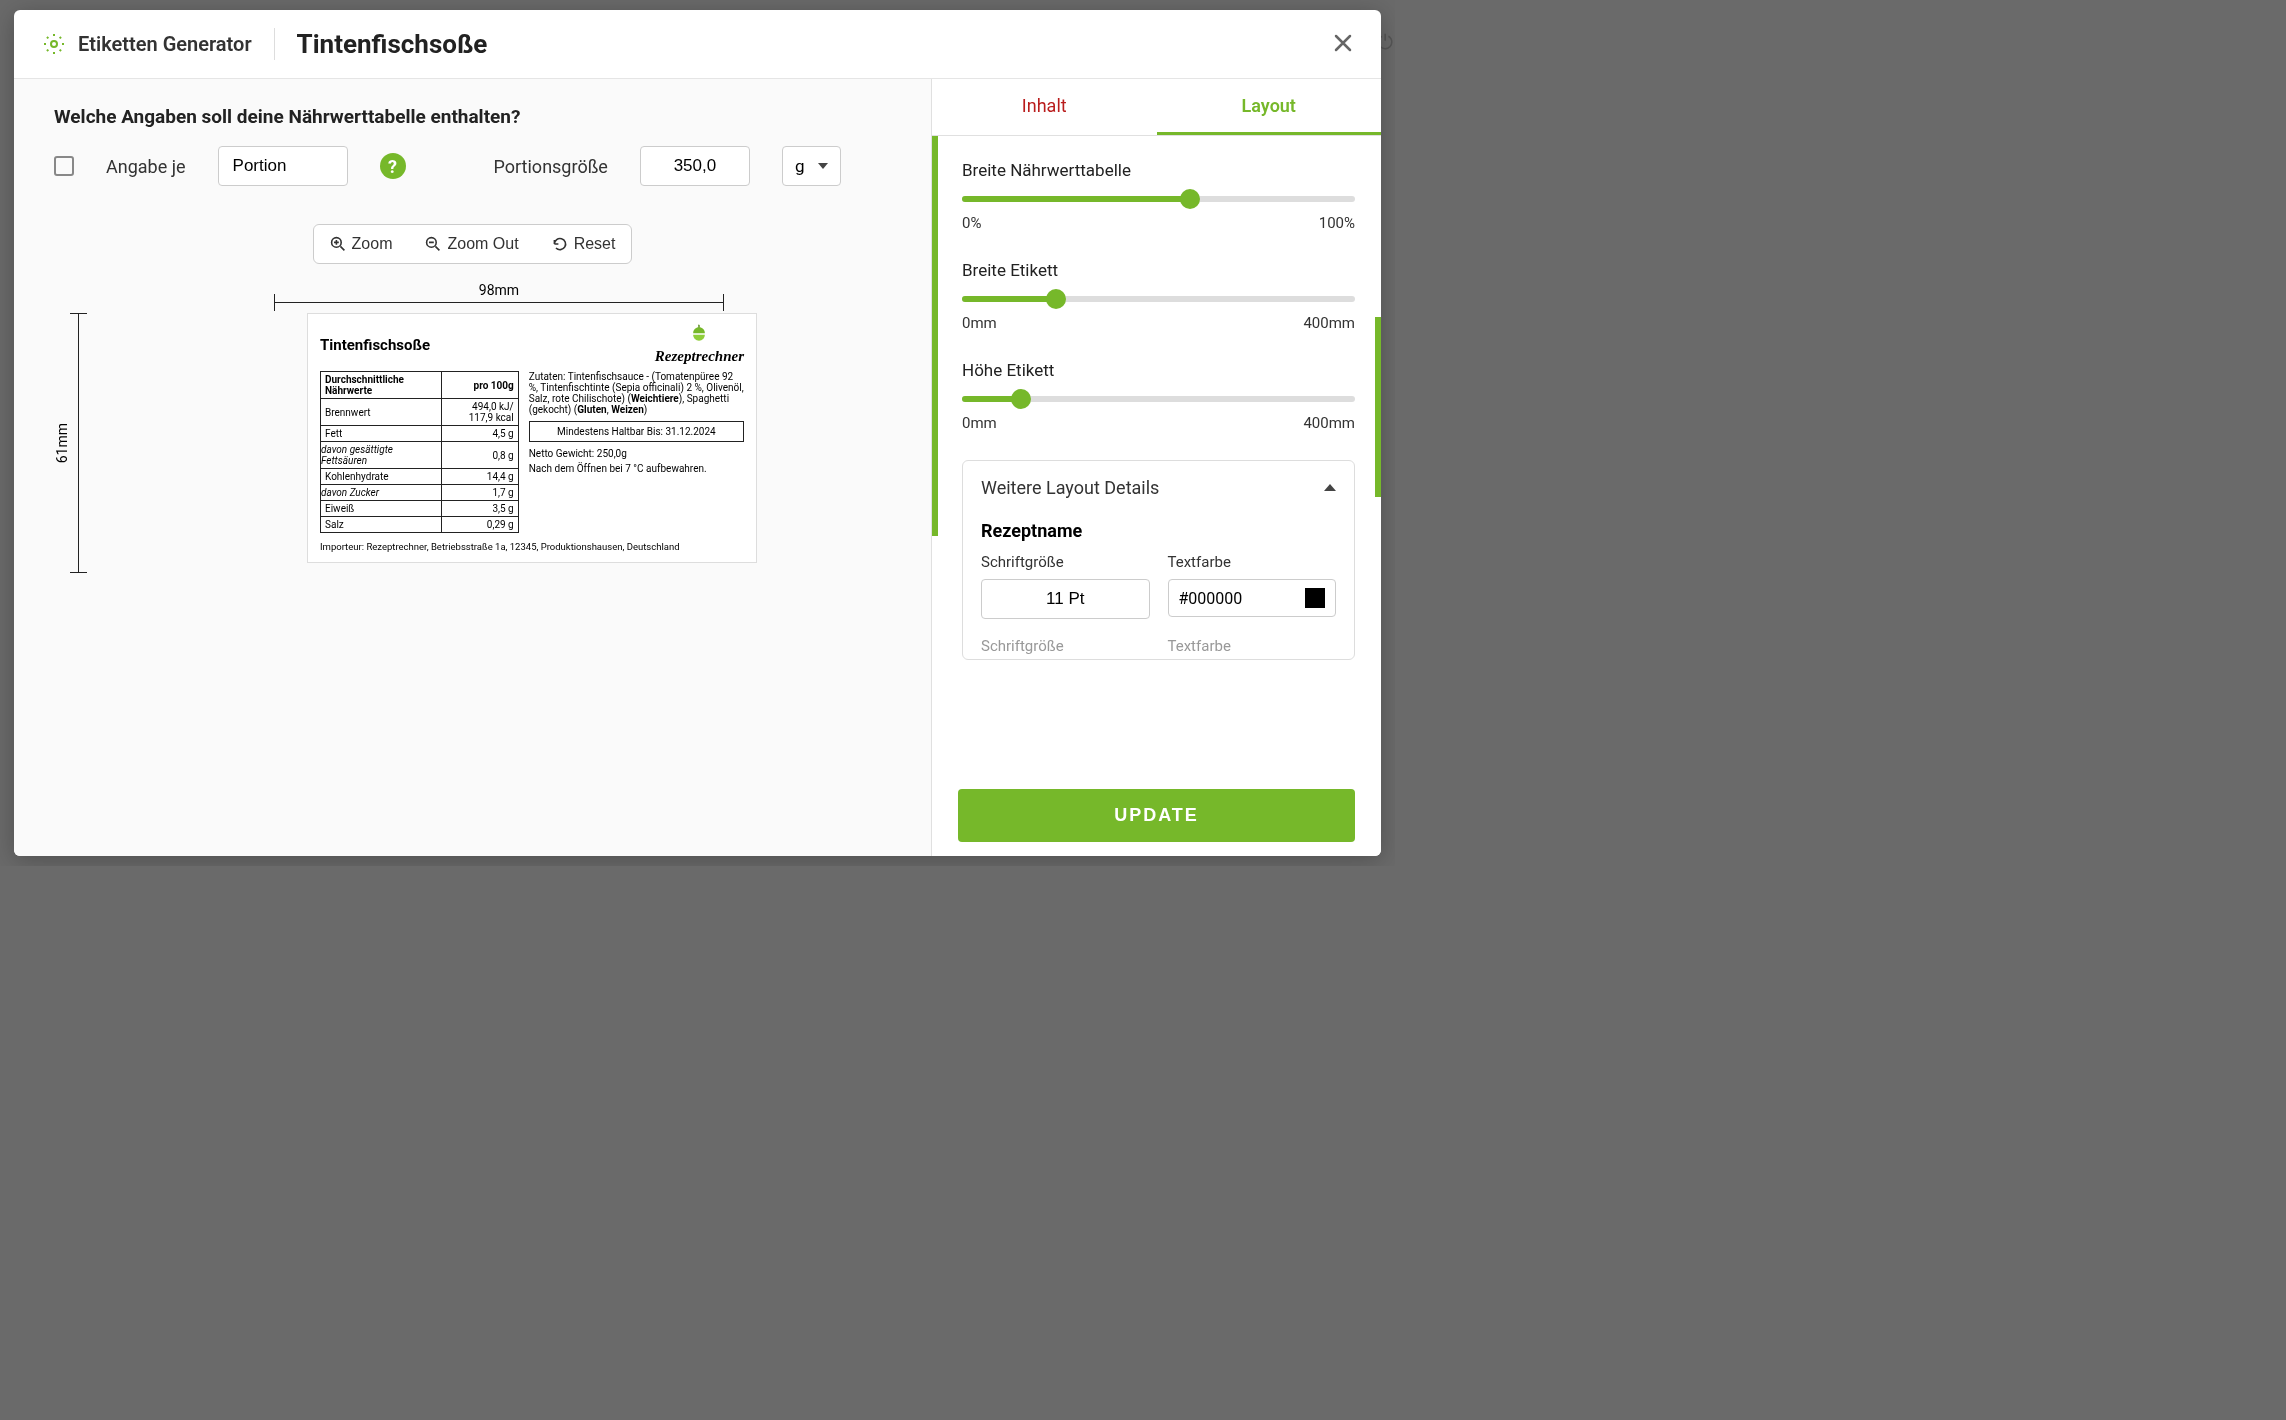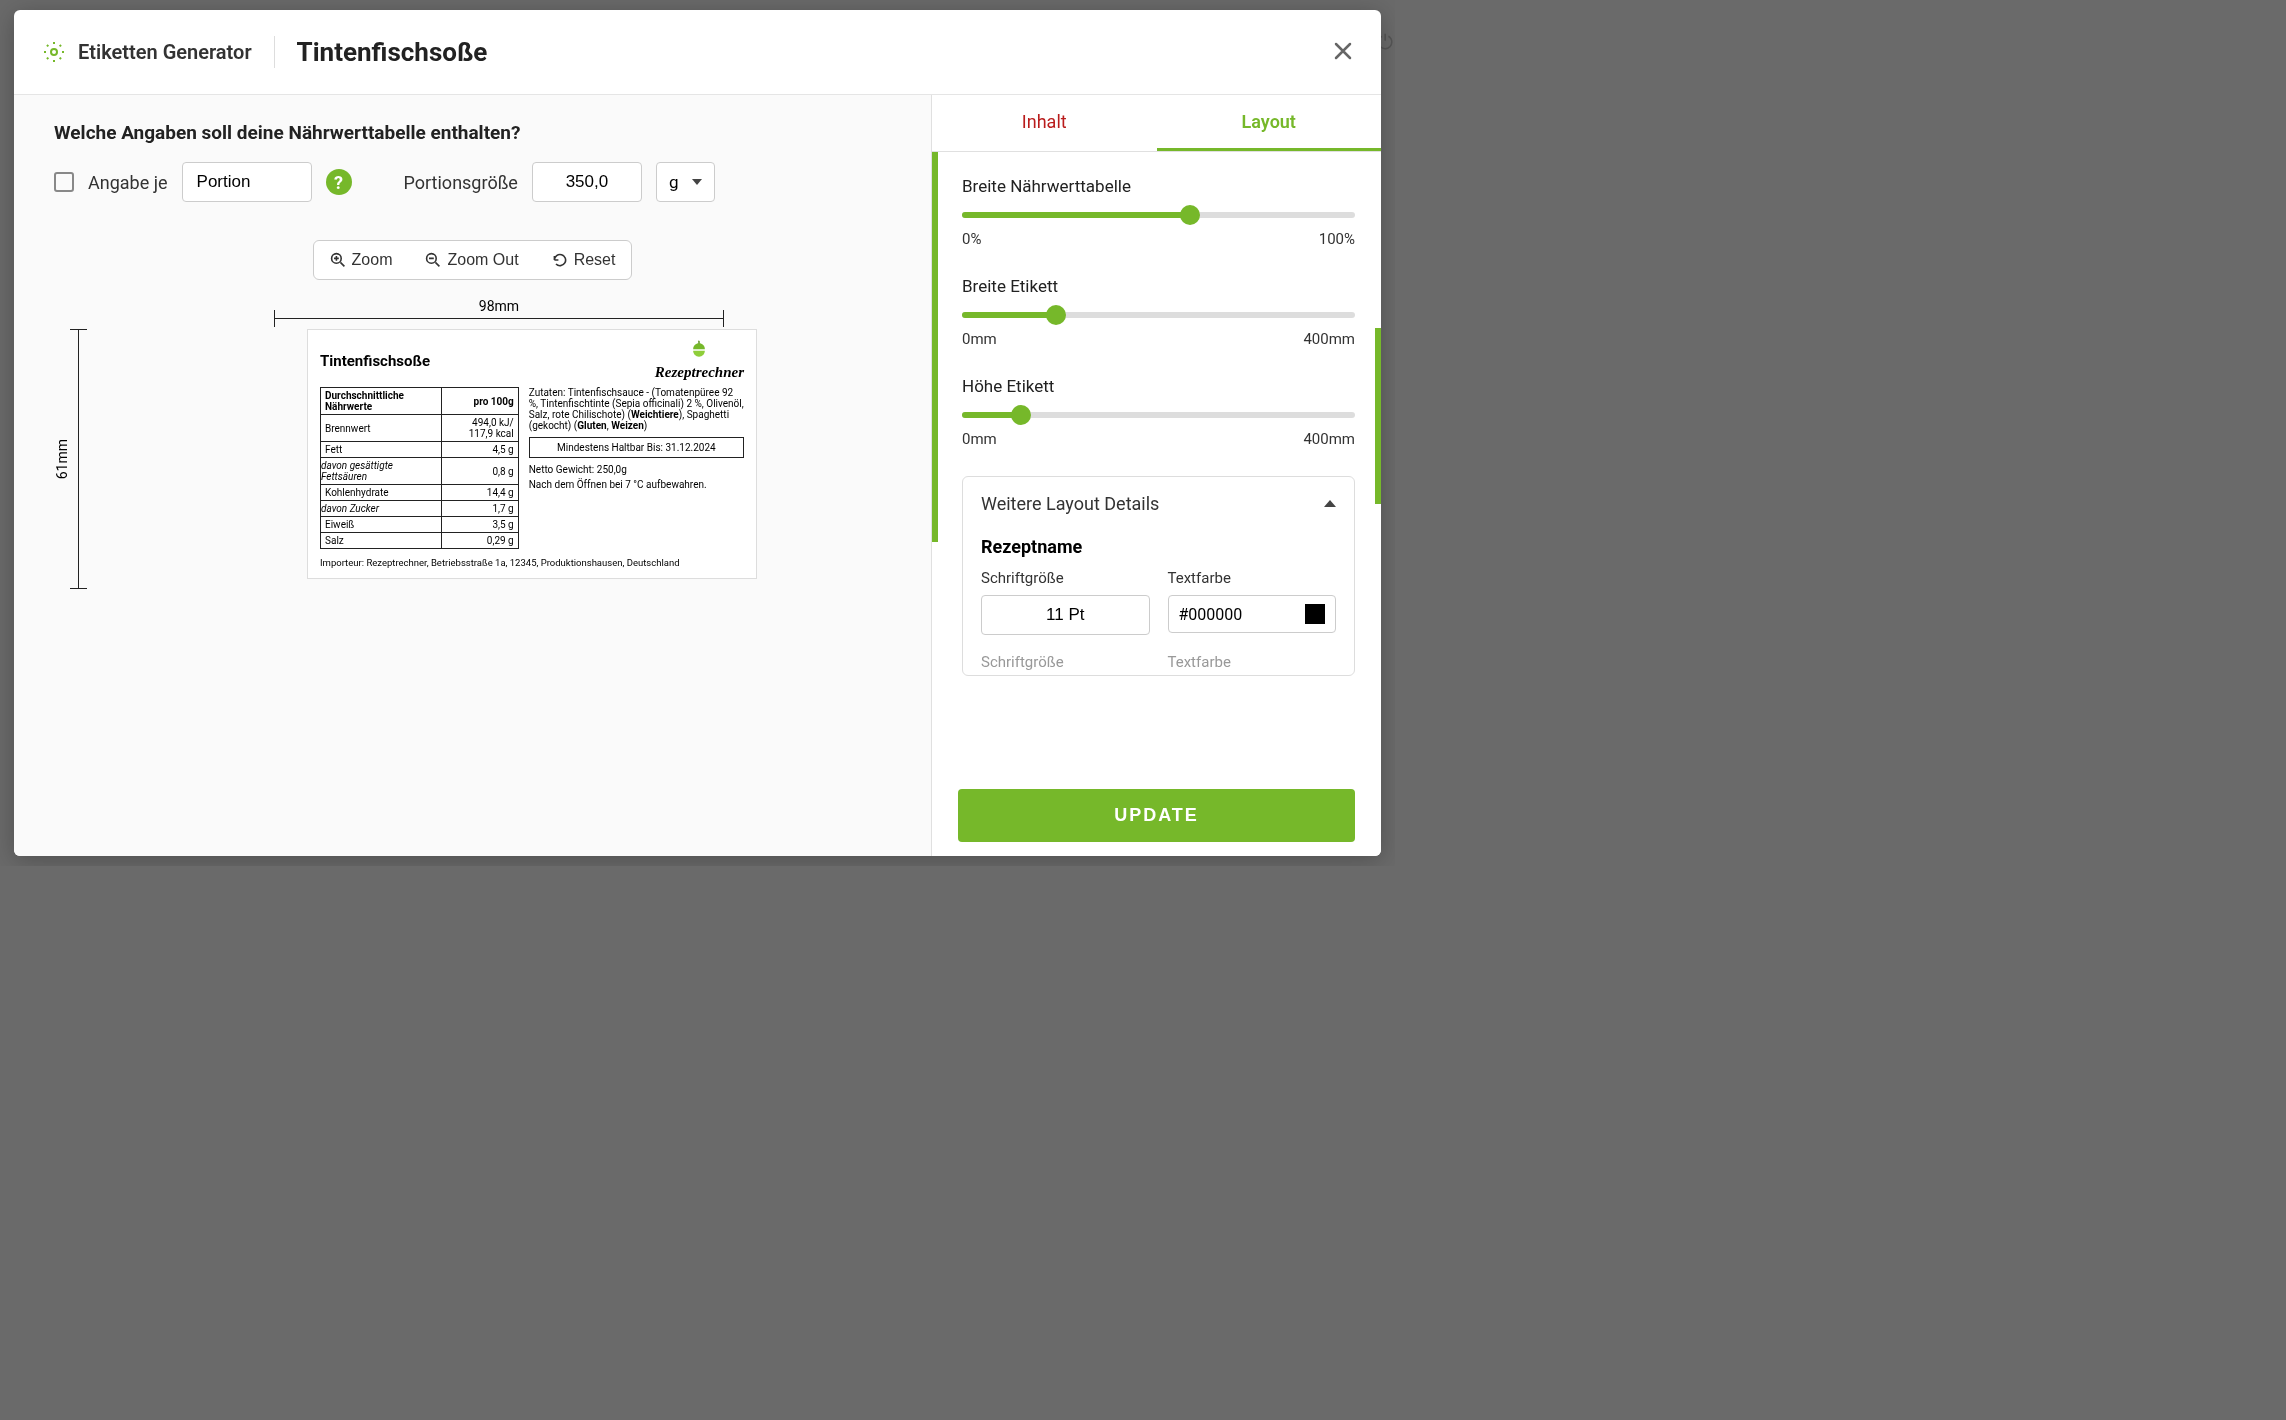--- a/index.html
+++ b/index.html
@@ -17,21 +17,21 @@
   background: #fff;
   border-radius: 6px;
   box-shadow: 0 4px 24px rgba(0,0,0,0.25);
   display: flex;
   flex-direction: column;
   overflow: hidden;
 }
 .modal-header {
   display: flex;
   align-items: center;
-  padding: 26px 28px;
+  padding: 18px 28px;
   border-bottom: 1px solid #e5e5e5;
 }
 .header-icon {
   width: 24px; height: 24px;
   margin-right: 12px;
   color: #76b82a;
 }
 .header-title {
   font-size: 20px;
   font-weight: 600;
@@ -93,21 +93,21 @@
 }
 .section-heading {
   font-size: 19px;
   font-weight: 700;
   color: #222;
   margin: 12px 0 18px 0;
 }
 .form-row {
   display: flex;
   align-items: center;
-  gap: 14px;
+  gap: 32px;
   margin-bottom: 18px;
 }
 .checkbox {
   width: 20px; height: 20px;
   border: 2px solid #888;
   border-radius: 3px;
   cursor: pointer;
 }
 .form-label { font-size: 18px; color: #333; }
 .text-input {

